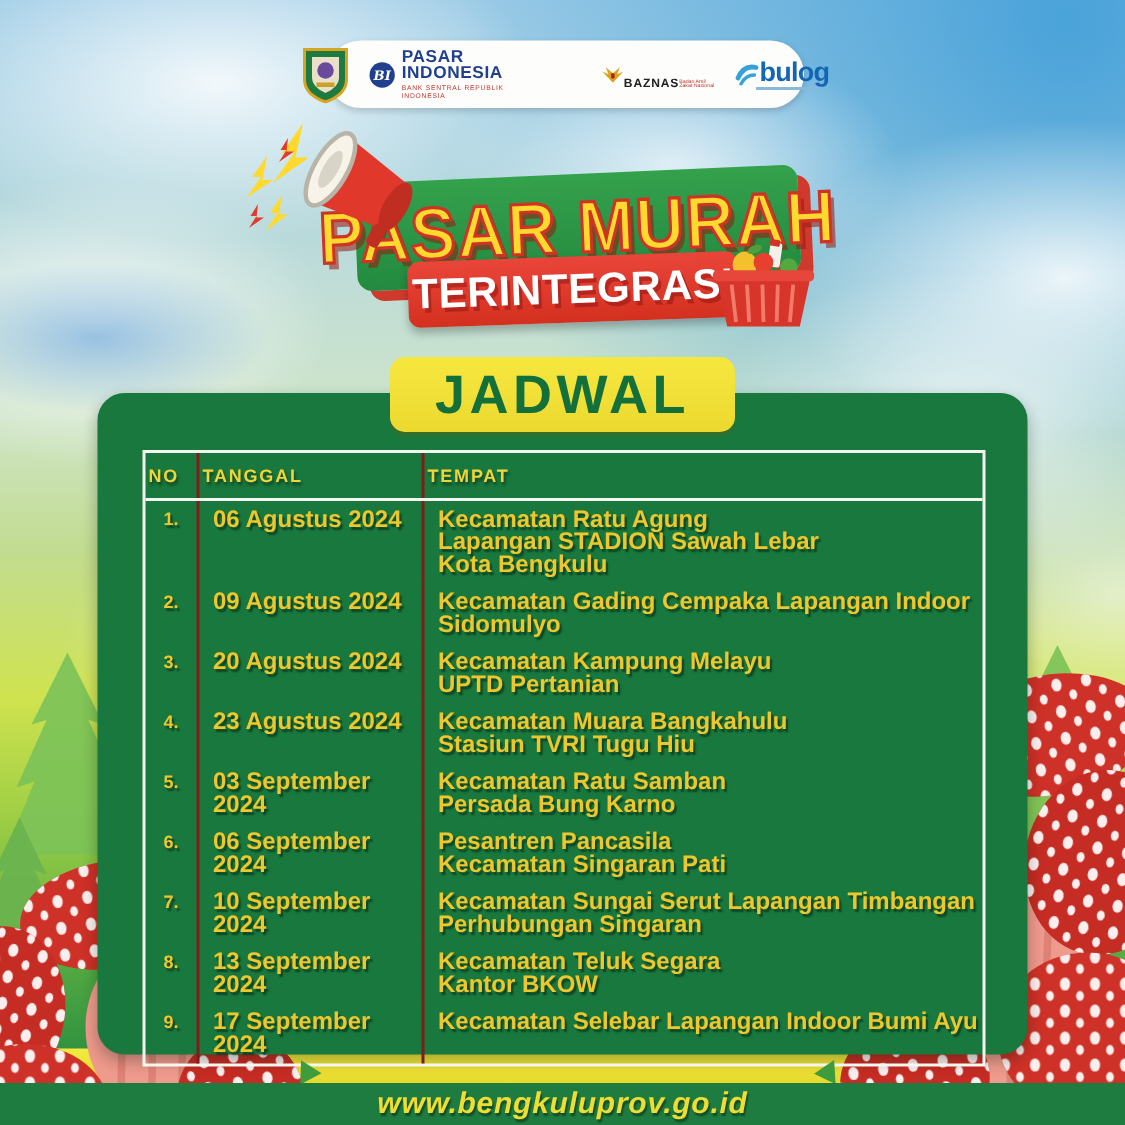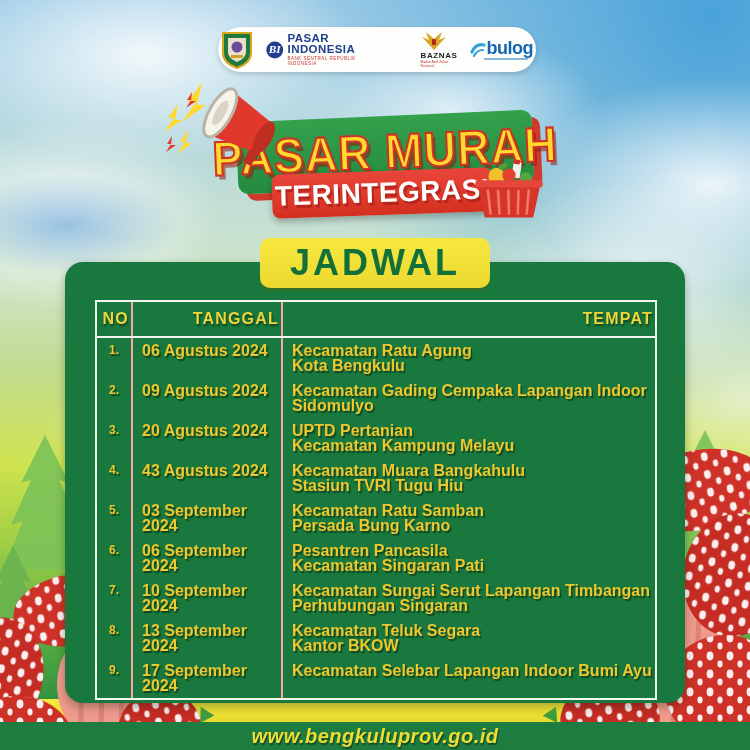--- a/index.html
+++ b/index.html
@@ -14,21 +14,21 @@
     background:radial-gradient(closest-side,rgba(80,150,210,.55),rgba(80,150,210,0));}
 
   
   .logo-pill{position:absolute;left:218px;top:27px;width:318px;height:45px;background:#fdfdfb;
     border-radius:24px;box-shadow:0 2px 5px rgba(0,0,0,.18);display:flex;align-items:center;
     justify-content:center;gap:13px;padding:0 10px;box-sizing:border-box;}
   .logo{display:flex;align-items:center;gap:4px;}
   .bi-text{display:flex;flex-direction:column;line-height:1;}
   .bi-name{font-size:11.5px;font-weight:bold;color:#20408e;letter-spacing:.4px;}
   .bi-sub{font-size:4.5px;color:#c23a32;letter-spacing:.5px;margin-top:1.5px;}
-  .baznas{display:flex;flex-direction:column;align-items:flex-start;line-height:1;margin-left:44px;}
+  .baznas{display:flex;align-items:flex-end;line-height:1;margin-left:44px;}
   .baznas-name{font-size:8px;font-weight:bold;color:#222;letter-spacing:.6px;margin-top:1px;}
   .baznas-sub{font-size:3.5px;color:#c23a32;margin-top:1px;}
   .bulog{display:flex;flex-direction:column;line-height:1;}
   .bulog-name{font-size:18px;font-weight:bold;color:#1466b3;letter-spacing:-.5px;}
   .bulog-line{height:2px;width:44px;background:#86b9dc;margin:1px 0 0 14px;}
 
   
   .title-green{position:absolute;left:237px;top:116px;width:296px;height:72px;background:
     linear-gradient(180deg,#34a14c,#238a3f);border-radius:10px;transform:rotate(-2.5deg);
     box-shadow:8px 7px 0 #d03a2c;z-index:3;display:flex;align-items:center;justify-content:center;}
@@ -48,23 +48,23 @@
     background:linear-gradient(180deg,#f6e73f,#ecd930);border-radius:10px;padding:4px 30px;
     box-shadow:0 3px 0 rgba(80,100,25,.45);}
   .jadwal-badge span{font-size:36px;font-weight:bold;color:#14703a;letter-spacing:3px;}
 
   
   .panel{position:absolute;left:65px;top:262px;width:620px;height:441px;background:#18783d;
     border-radius:18px;z-index:2;box-shadow:0 4px 10px rgba(0,20,5,.3);}
   .schedule{position:absolute;left:30px;top:38px;width:558px;border:2px solid #f4f7f0;}
   .schedule-head,.schedule-body{display:grid;grid-template-columns:34px 150px 1fr;}
   .schedule-head{border-bottom:2px solid #f4f7f0;}
-  .hcell{padding:8px 2px;text-align:right;font-size:16px;font-weight:bold;color:#f0d53a;
+  .hcell{padding:8px 2px;text-align:left;font-size:12px;font-weight:bold;color:#f0d53a;
     letter-spacing:1.2px;text-shadow:1px 2px 2px rgba(10,30,15,.6);}
-  .schedule .c2,.schedule .c3{border-left:2px solid #fca5a5;}
+  .schedule .c2,.schedule .c3{border-left:2px solid #7f1d1d;}
   .cell{padding:5px 9px;font-size:16px;font-weight:bold;color:#eec72e;line-height:15px;
     text-shadow:1.5px 2px 1px rgba(10,30,15,.55);}
   .cell.c1{text-align:center;padding-left:2px;padding-right:2px;font-size:12px;}
   .place-line{white-space:nowrap;}
 
   
   .trees{position:absolute;z-index:1;}
   .flower{position:absolute;z-index:2;}
   .leaf-accent{position:absolute;width:0;height:0;z-index:3;
     border-left:8px solid transparent;border-right:8px solid transparent;border-bottom:14px solid #3f9c3c;}
@@ -235,36 +235,37 @@
       <div class="schedule-head">
         <div class="hcell c1">NO</div>
         <div class="hcell c2">TANGGAL</div>
         <div class="hcell c3">TEMPAT</div>
       </div>
       <div class="schedule-body">
           <div class="cell c1">1.</div>
           <div class="cell c2">06 Agustus 2024</div>
           <div class="cell c3">
             <div class="place-line">Kecamatan Ratu Agung</div>
+            <div class="place-line">Lapangan STADION Sawah Lebar</div>
             <div class="place-line">Kota Bengkulu</div>
           </div>
           <div class="cell c1">2.</div>
           <div class="cell c2">09 Agustus 2024</div>
           <div class="cell c3">
             <div class="place-line">Kecamatan Gading Cempaka Lapangan Indoor</div>
             <div class="place-line">Sidomulyo</div>
           </div>
           <div class="cell c1">3.</div>
           <div class="cell c2">20 Agustus 2024</div>
           <div class="cell c3">
+            <div class="place-line">Kecamatan Kampung Melayu</div>
             <div class="place-line">UPTD Pertanian</div>
-            <div class="place-line">Kecamatan Kampung Melayu</div>
           </div>
           <div class="cell c1">4.</div>
-          <div class="cell c2">43 Agustus 2024</div>
+          <div class="cell c2">23 Agustus 2024</div>
           <div class="cell c3">
             <div class="place-line">Kecamatan Muara Bangkahulu</div>
             <div class="place-line">Stasiun TVRI Tugu Hiu</div>
           </div>
           <div class="cell c1">5.</div>
           <div class="cell c2">03 September 2024</div>
           <div class="cell c3">
             <div class="place-line">Kecamatan Ratu Samban</div>
             <div class="place-line">Persada Bung Karno</div>
           </div>

